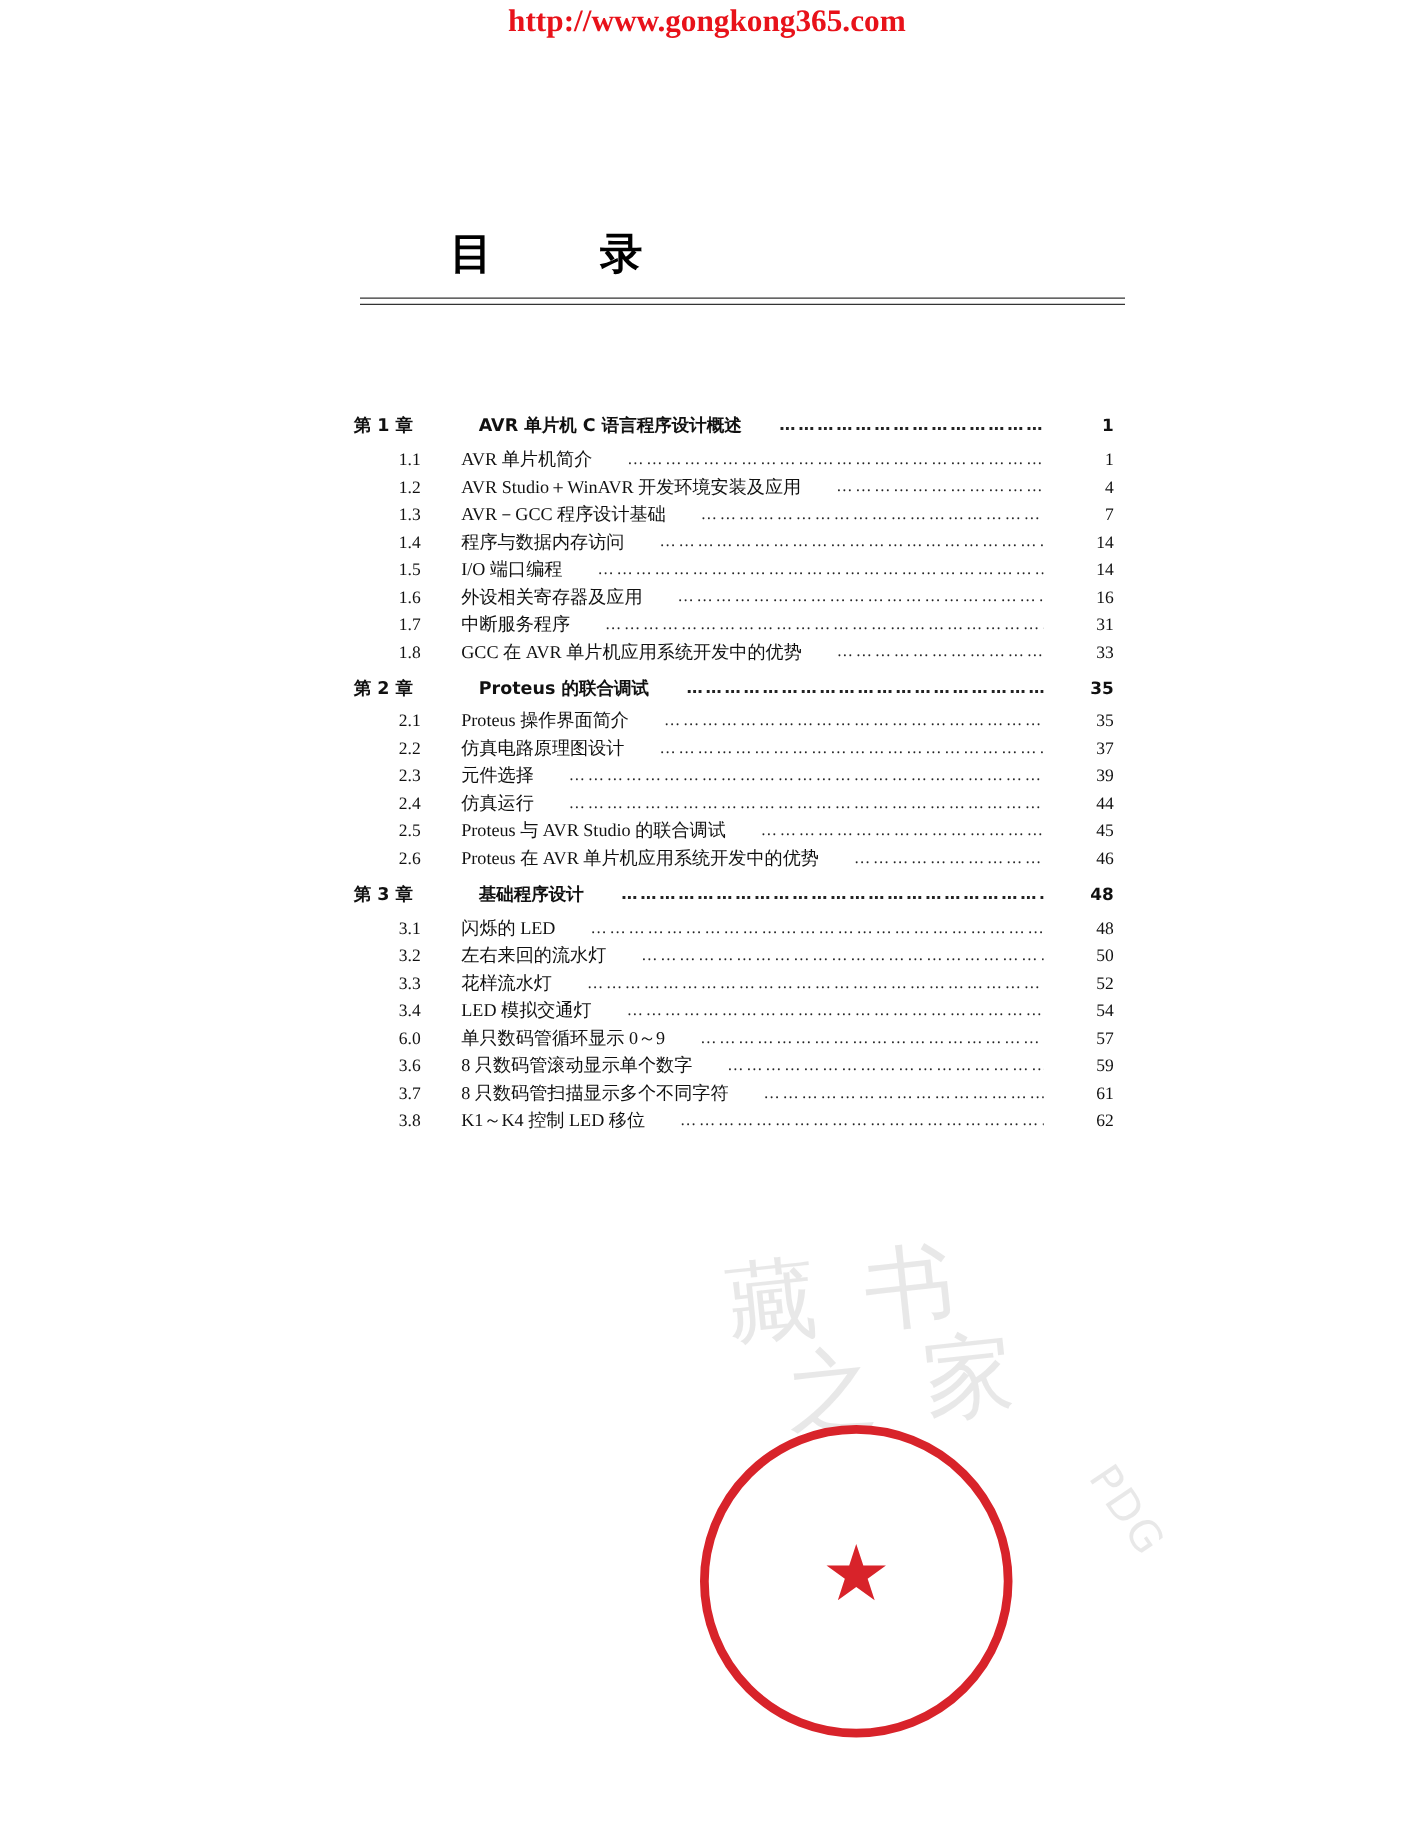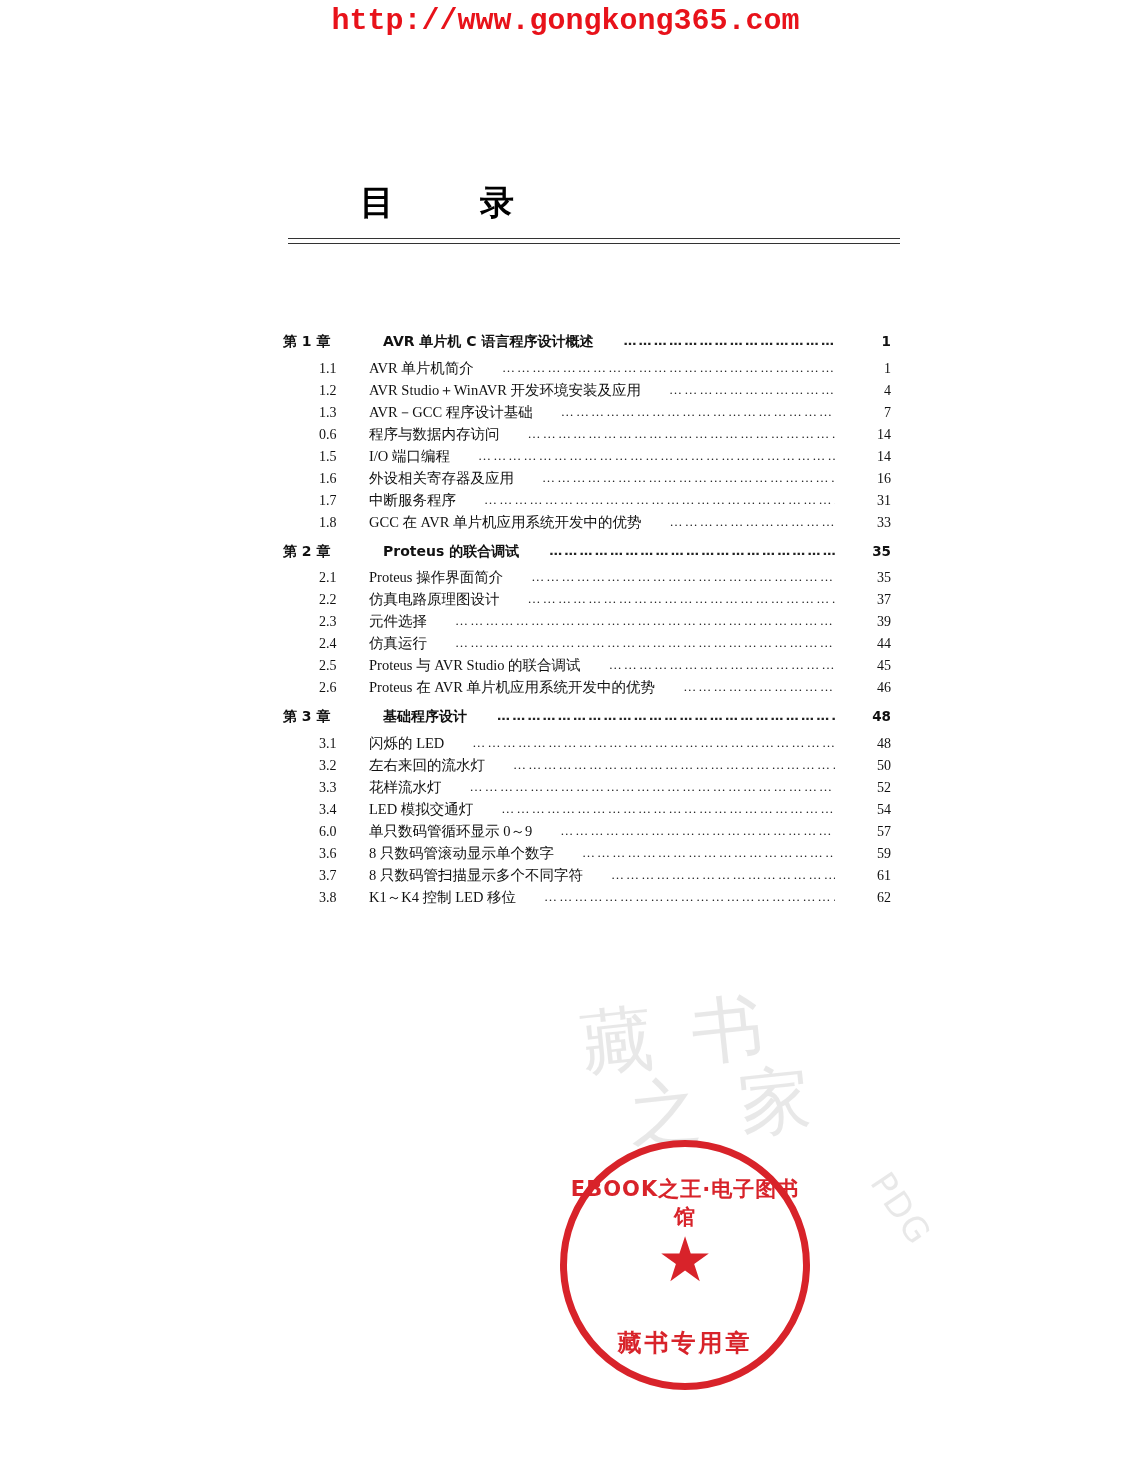--- a/index.html
+++ b/index.html
@@ -16,22 +16,22 @@
     overflow: hidden;
   }
 
   
   .wm-url {
     position: absolute;
     top: 4px;
     left: 0;
     width: 100%;
     text-align: center;
-    font-family: Liberation Mono, monospace;
-    font-size: 30px;
+    font-family: Liberation Serif, serif;
+    font-size: 25px;
     font-weight: bold;
     color: #e8121a;
     letter-spacing: 0px;
   }
 
   
   .toc-title {
     position: absolute;
     top: 180px;
     left: 0;
@@ -216,21 +216,21 @@
       <span class="dots">……………………………………………………………………………………………………</span>
       <span class="page">4</span>
     </div>
     <div class="row section">
       <span class="num">1.3</span>
       <span class="label">AVR－GCC 程序设计基础</span>
       <span class="dots">……………………………………………………………………………………………………</span>
       <span class="page">7</span>
     </div>
     <div class="row section">
-      <span class="num">0.6</span>
+      <span class="num">1.4</span>
       <span class="label">程序与数据内存访问</span>
       <span class="dots">……………………………………………………………………………………………………</span>
       <span class="page">14</span>
     </div>
     <div class="row section">
       <span class="num">1.5</span>
       <span class="label">I/O 端口编程</span>
       <span class="dots">……………………………………………………………………………………………………</span>
       <span class="page">14</span>
     </div>
@@ -350,17 +350,15 @@
     </div>
   </div>
 
 <div class="stamp-wrap">
   <div class="ghost">
     <div class="g1">藏 书</div>
     <div class="g2">之 家</div>
     <div class="pdg">PDG</div>
   </div>
   <div class="stamp">
-    <div class="stamp-top-text">EBOOK之王·电子图书馆</div>
     <div class="star">★</div>
-    <div class="stamp-bottom-text">藏书专用章</div>
   </div>
 </div>
 
 </body></html>

